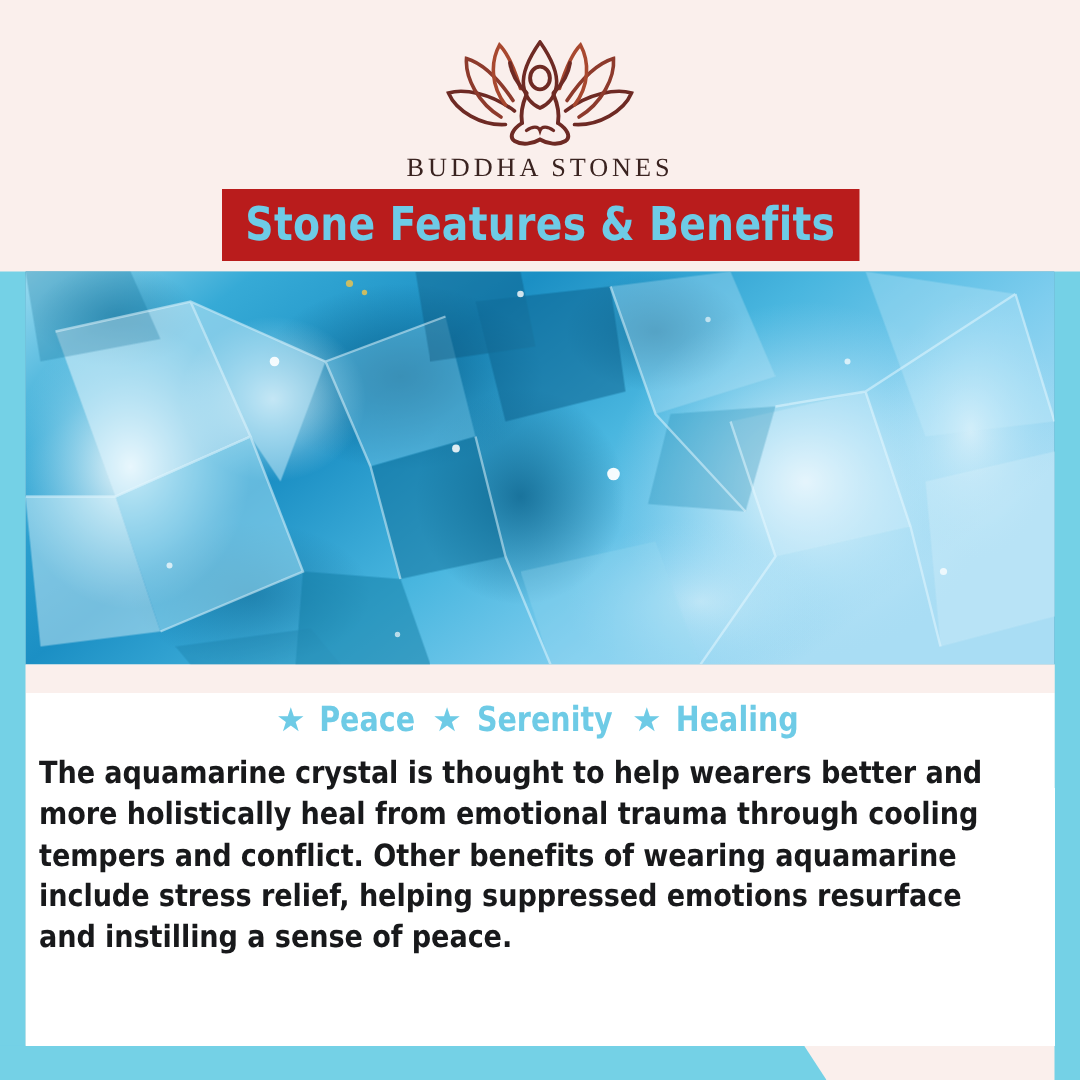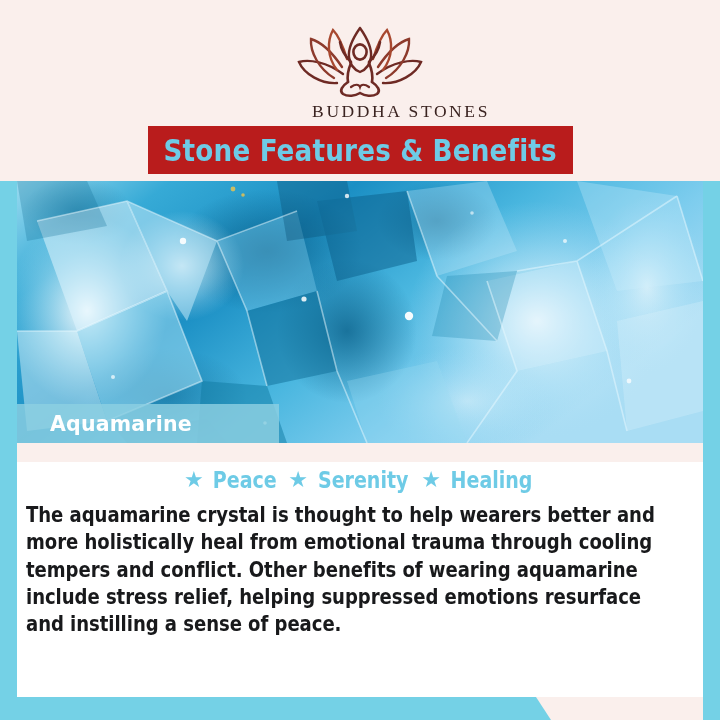--- a/index.html
+++ b/index.html
@@ -54,21 +54,21 @@
     background: #faefec;
   }
 
   
   #logo-block {
     position: absolute;
     left: 50%;
     top: 26px;
     transform: translateX(-50%);
     width: 260px;
-    text-align: right;
+    text-align: center;
   }
   #lotus-icon { display: block; margin: 0 auto; }
   #brand-name {
     margin-top: 3px;
     font-family: "Liberation Serif", serif;
     font-size: 17.5px;
     letter-spacing: 2.6px;
     color: #3a2320;
     font-weight: 400;
     white-space: nowrap;
@@ -322,23 +322,20 @@
         <circle cx="455" cy="32" r="1.8" opacity="0.6"></circle>
       </g>
       <g fill="#f3c54a" opacity="0.8">
         <circle cx="216" cy="8" r="2.4"></circle>
         <circle cx="226" cy="14" r="1.8"></circle>
         <circle cx="150" cy="352" r="0"></circle>
       </g>
     </svg>
   </div>
 
-  <div id="stone-label-band">
-    <span id="stone-name">Aquamarine</span>
-  </div>
 
   <div id="cream-strip"></div>
 
   <div id="body-panel">
     <div id="keywords">
       <span class="kw-group">
         <span class="kw-star">★</span>
         <span class="kw-text">Peace</span>
       </span>
       <span class="kw-group">

